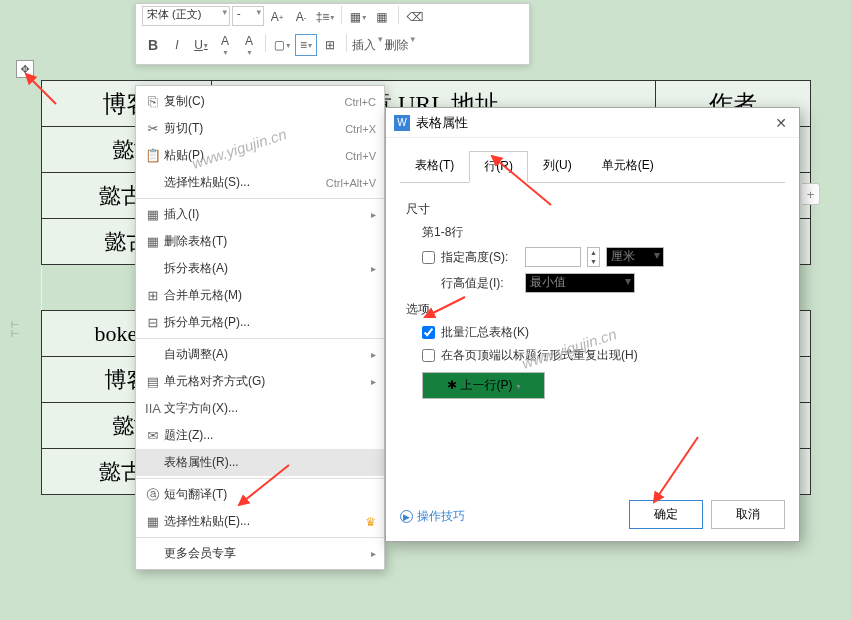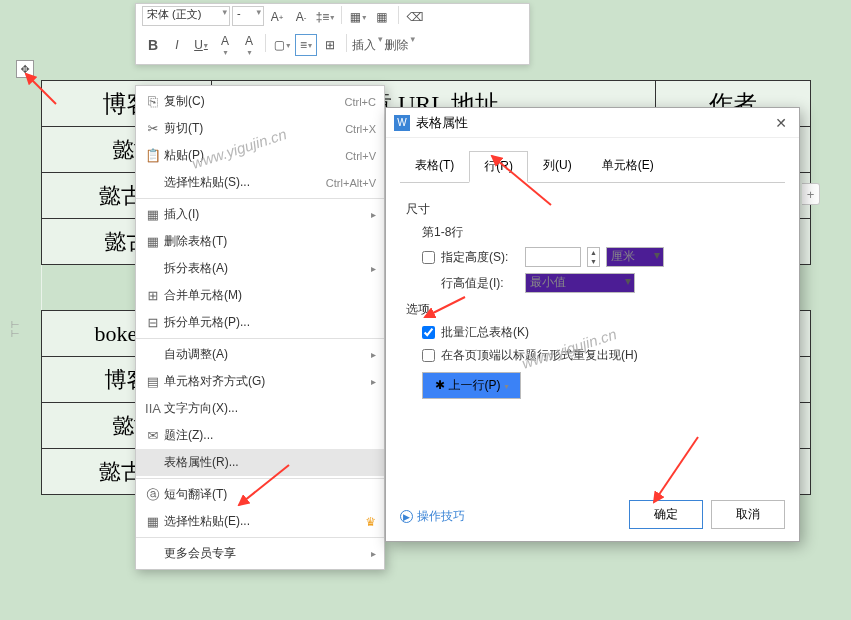--- a/index.html
+++ b/index.html
@@ -48,23 +48,23 @@
 .dlg-tabs-line{border-bottom:1px solid #ccc;margin:0 14px}
 .dlg-body{padding:10px 20px;font-size:12px;color:#333}
 .sec-title{margin:8px 0 6px}
 .row{display:flex;align-items:center;gap:6px;margin:6px 0 6px 16px}
 .row label{min-width:78px}
 .num-in{width:56px;height:20px;border:1px solid #bbb;padding:0 3px;font-size:12px}
 .spin{display:flex;flex-direction:column;border:1px solid #bbb;height:20px}
 .spin span{font-size:7px;padding:0 2px;line-height:9px;cursor:pointer;color:#555}
 .sel{border:1px solid #bbb;height:20px;padding:0 16px 0 4px;font-size:12px;background:#fff;color:#888;position:relative}
 .sel:after{content:"▾";position:absolute;right:3px;color:#555}
-.sel.dis{background:#4c1d95}
+.sel.dis{background:#000000}
 .chk{width:13px;height:13px}
-.btn{border:1px solid #bbb;background:#3b82f6;padding:4px 12px;font-size:12px;cursor:pointer;position:relative}
+.btn{border:1px solid #bbb;background:#15803d;padding:4px 24px;font-size:12px;cursor:pointer;position:relative}
 .btn.dd:after{margin-left:4px}
 .btn-row{display:flex;gap:14px;margin-left:16px;margin-top:8px}
 .dlg-foot{position:absolute;bottom:12px;right:14px;display:flex;gap:8px}
 .btn-primary{border:1px solid #3a84d6;padding:5px 24px;font-size:12px;background:#fff;cursor:pointer}
 .btn-def{border:1px solid #bbb;padding:5px 24px;font-size:12px;background:#fff;cursor:pointer}
 .tip-link{position:absolute;bottom:16px;left:14px;font-size:12px;display:flex;align-items:center;gap:4px}
 .tip-link a{color:#3a84d6;text-decoration:none}
 .tip-ico{color:#3a84d6;border:1px solid #3a84d6;border-radius:50%;width:13px;height:13px;display:inline-flex;align-items:center;justify-content:center;font-size:9px}
 
 .arrow{position:absolute;color:#ff3b30;pointer-events:none}

